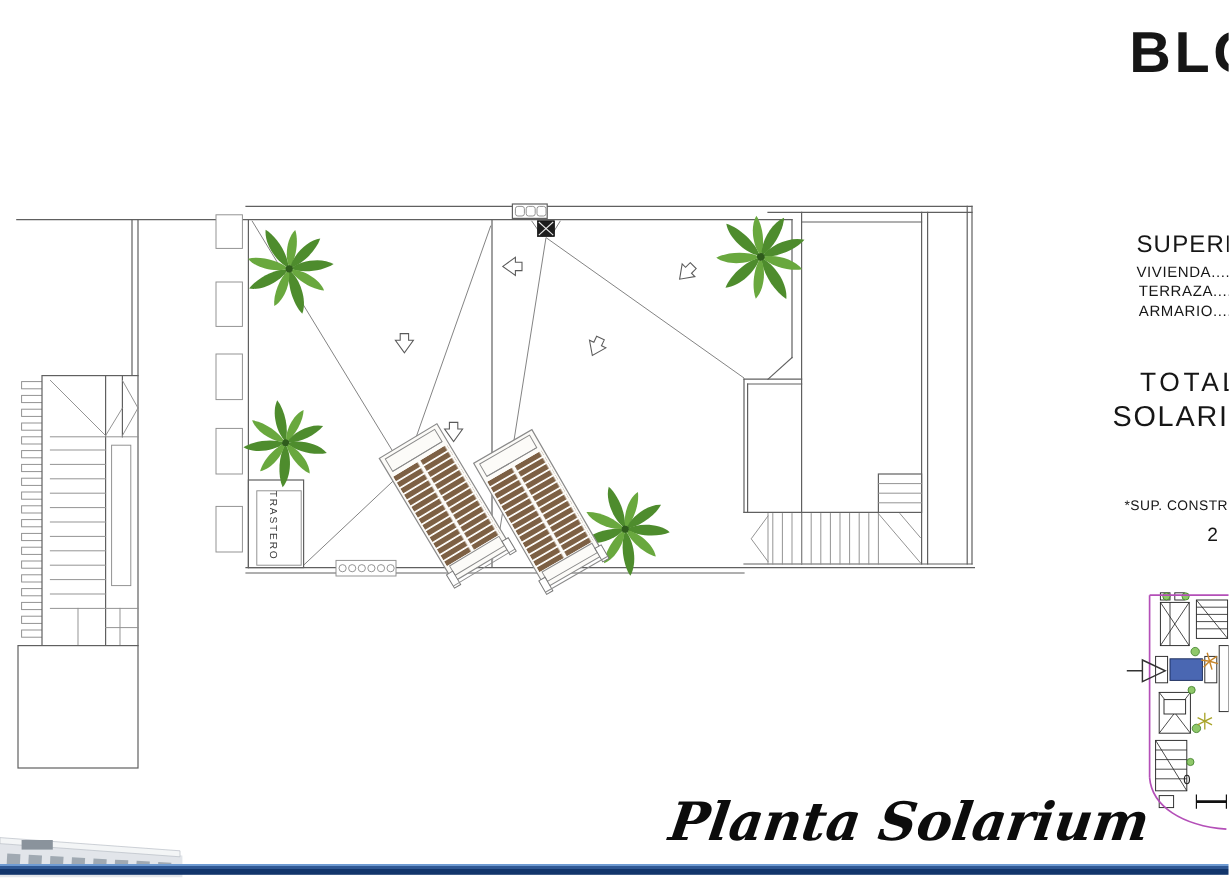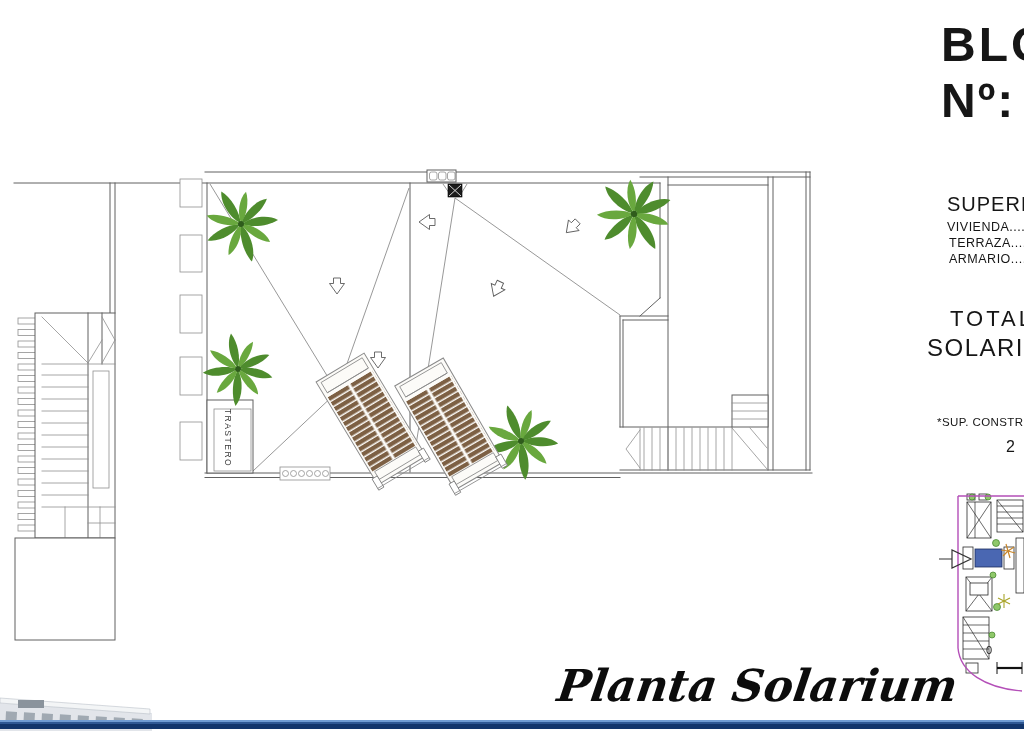--- a/index.html
+++ b/index.html
@@ -345,21 +345,20 @@
         <line x1="997" y1="668" x2="1022" y2="668" stroke-width="2.2"></line>
         <line x1="997" y1="662" x2="997" y2="674" stroke-width="1"></line>
         <line x1="1022" y1="662" x2="1022" y2="674" stroke-width="1"></line>
       </g>
     </g>
   </svg>
 
   <div class="t t-trastero">TRASTERO</div>
 
   <div class="t t-bloque">BLOQUE</div>
-  <div class="t t-numero">Nº:</div>
   <div class="t t-superf">SUPERFICIES</div>
   <div class="t t-line1">VIVIENDA.....</div>
   <div class="t t-line2">TERRAZA.....</div>
   <div class="t t-line3">ARMARIO.....</div>
   <div class="t t-total">TOTAL</div>
   <div class="t t-solarium">SOLARIUM...</div>
   <div class="t t-supconstr">*SUP. CONSTRUIDA</div>
   <div class="t t-val2">2</div>
   <div class="t t-zero">0</div>
   <div class="t t-title">Planta Solarium</div>

